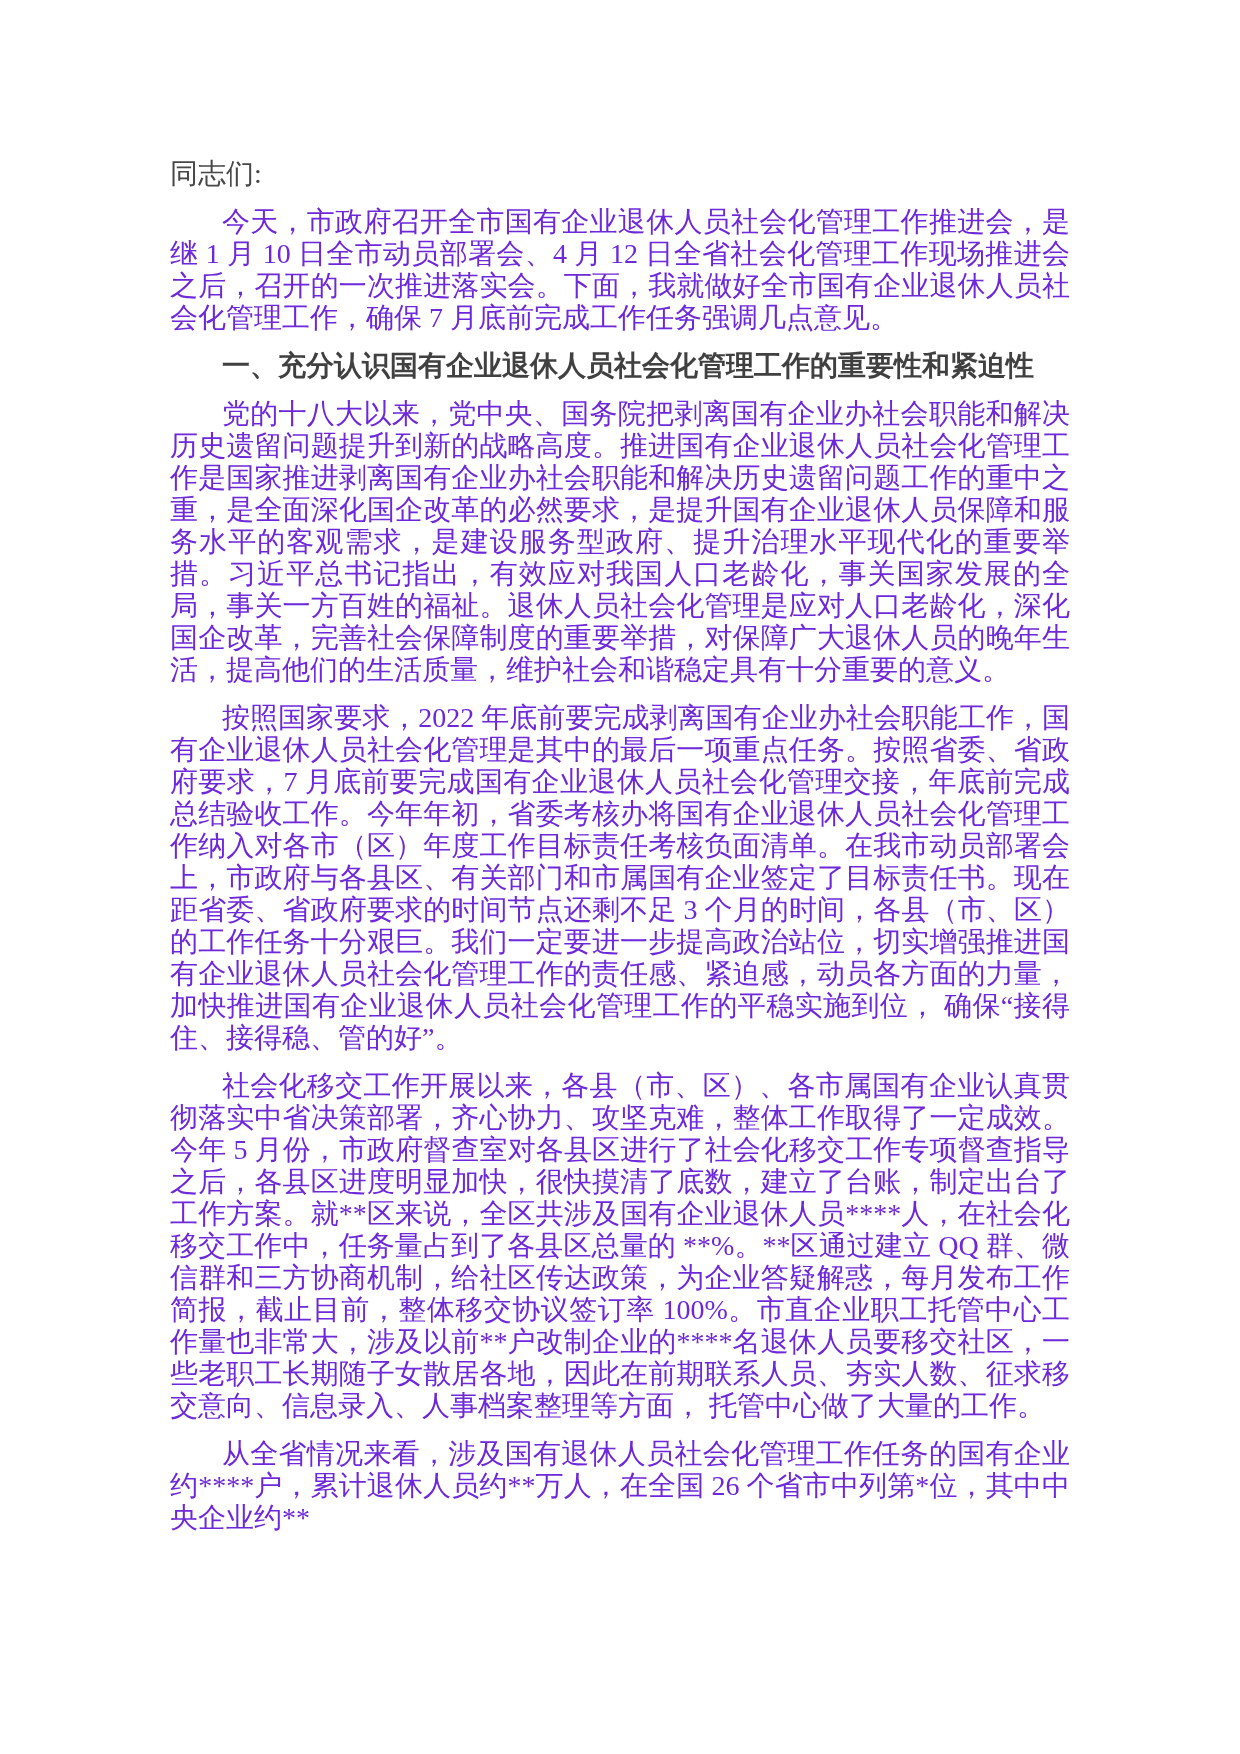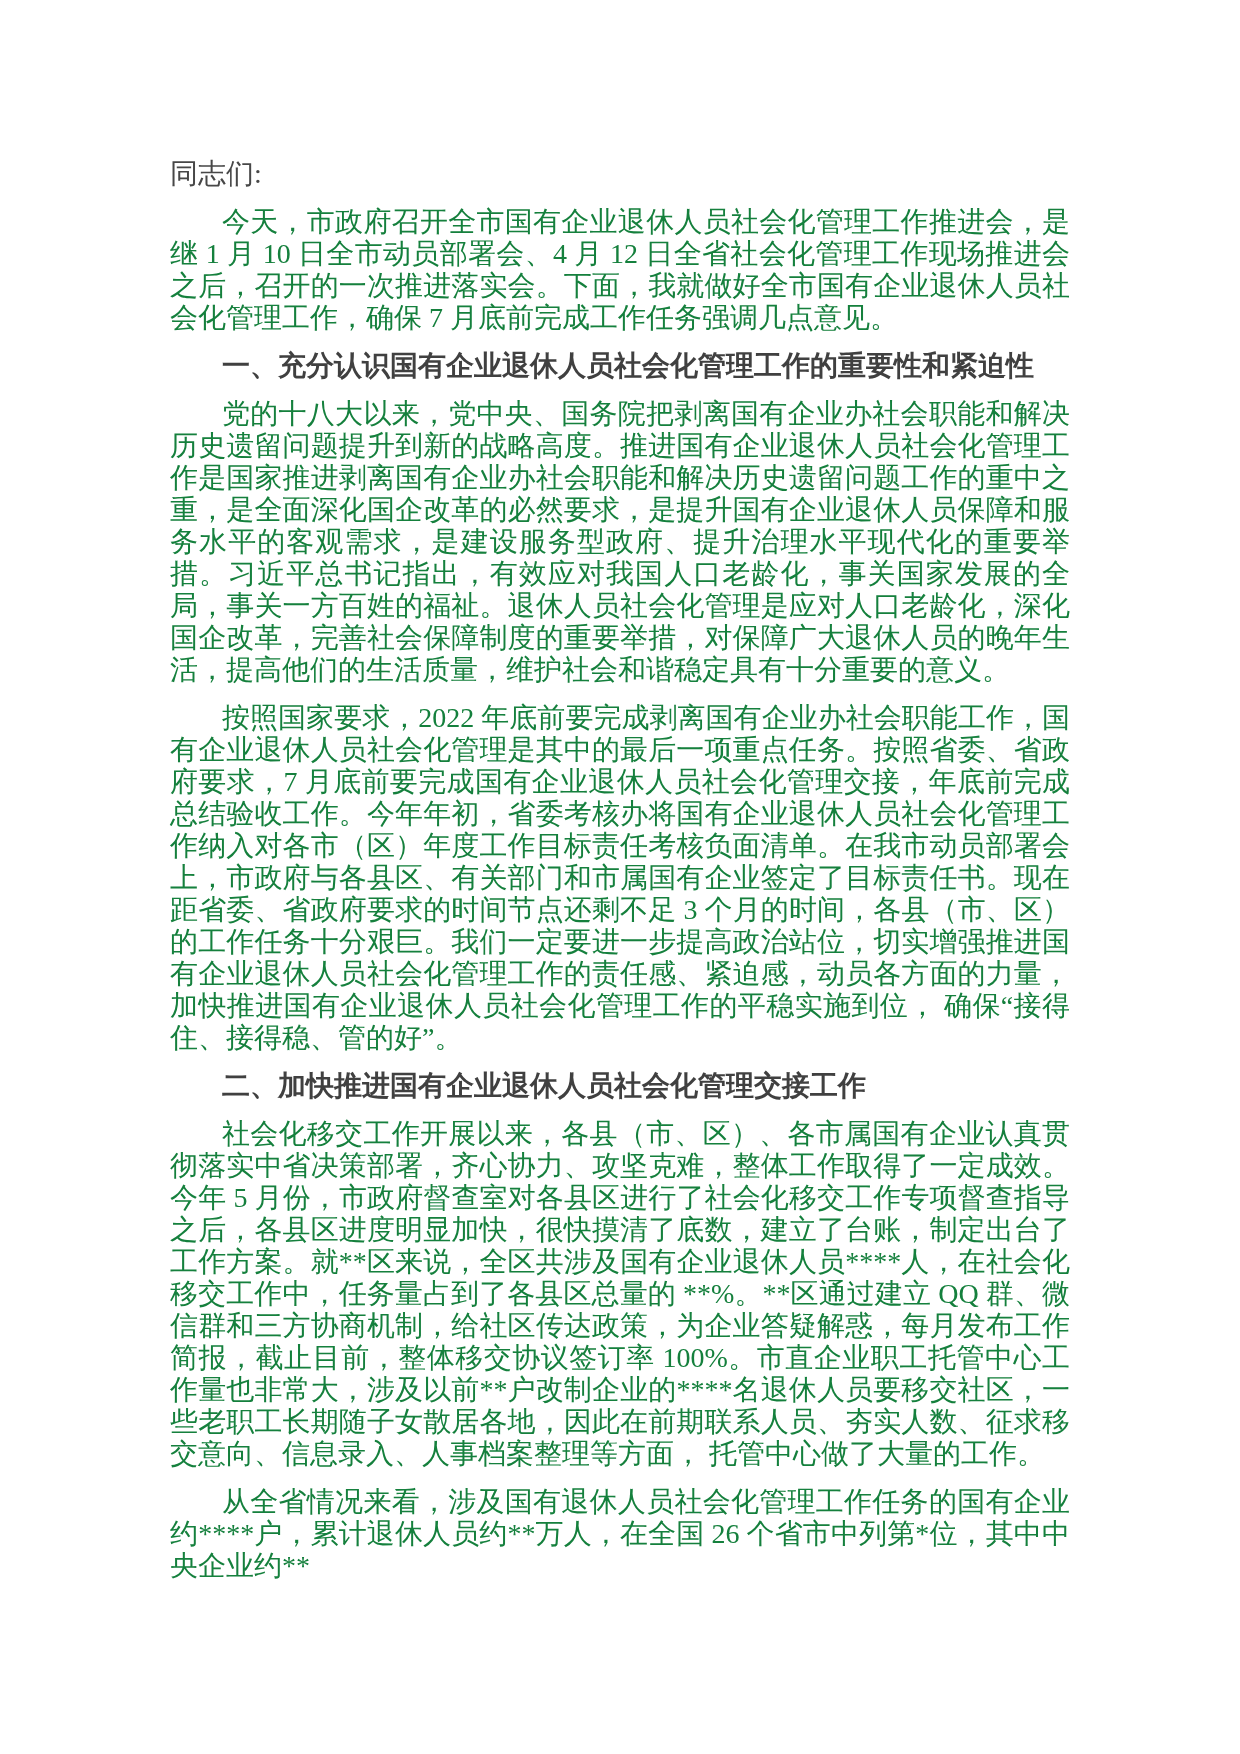--- a/index.html
+++ b/index.html
@@ -26,21 +26,21 @@
     text-align: justify;
     word-break: break-all;
   }
   .salutation {
     font-family: "Liberation Serif", "DejaVu Serif", serif;
     color: #474747;
     text-indent: 0;
   }
   .body-para {
     font-family: "Liberation Serif", "DejaVu Serif", serif;
-    color: #15803d;
+    color: #6d28d9;
     text-indent: 52px;
   }
   .section-heading {
     font-family: "Liberation Sans", "DejaVu Sans", sans-serif;
     font-weight: 700;
     color: #404040;
     text-indent: 52px;
   }
 </style>
 </head>
@@ -51,19 +51,18 @@
     <p class="salutation">同志们:</p>
 
     <p class="body-para">今天，市政府召开全市国有企业退休人员社会化管理工作推进会，是继 1 月 10 日全市动员部署会、4 月 12 日全省社会化管理工作现场推进会之后，召开的一次推进落实会。下面，我就做好全市国有企业退休人员社会化管理工作，确保 7 月底前完成工作任务强调几点意见。</p>
 
     <h2 class="section-heading">一、充分认识国有企业退休人员社会化管理工作的重要性和紧迫性</h2>
 
     <p class="body-para">党的十八大以来，党中央、国务院把剥离国有企业办社会职能和解决历史遗留问题提升到新的战略高度。推进国有企业退休人员社会化管理工作是国家推进剥离国有企业办社会职能和解决历史遗留问题工作的重中之重，是全面深化国企改革的必然要求，是提升国有企业退休人员保障和服务水平的客观需求，是建设服务型政府、提升治理水平现代化的重要举措。习近平总书记指出，有效应对我国人口老龄化，事关国家发展的全局，事关一方百姓的福祉。退休人员社会化管理是应对人口老龄化，深化国企改革，完善社会保障制度的重要举措，对保障广大退休人员的晚年生活，提高他们的生活质量，维护社会和谐稳定具有十分重要的意义。</p>
 
     <p class="body-para">按照国家要求，2022 年底前要完成剥离国有企业办社会职能工作，国有企业退休人员社会化管理是其中的最后一项重点任务。按照省委、省政府要求，7 月底前要完成国有企业退休人员社会化管理交接，年底前完成总结验收工作。今年年初，省委考核办将国有企业退休人员社会化管理工作纳入对各市（区）年度工作目标责任考核负面清单。在我市动员部署会上，市政府与各县区、有关部门和市属国有企业签定了目标责任书。现在距省委、省政府要求的时间节点还剩不足 3 个月的时间，各县（市、区）的工作任务十分艰巨。我们一定要进一步提高政治站位，切实增强推进国有企业退休人员社会化管理工作的责任感、紧迫感，动员各方面的力量，加快推进国有企业退休人员社会化管理工作的平稳实施到位， 确保“接得住、接得稳、管的好”。</p>
 
-    <h2 class="section-heading">二、加快推进国有企业退休人员社会化管理交接工作</h2>
 
     <p class="body-para">社会化移交工作开展以来，各县（市、区）、各市属国有企业认真贯彻落实中省决策部署，齐心协力、攻坚克难，整体工作取得了一定成效。今年 5 月份，市政府督查室对各县区进行了社会化移交工作专项督查指导之后，各县区进度明显加快，很快摸清了底数，建立了台账，制定出台了工作方案。就**区来说，全区共涉及国有企业退休人员****人，在社会化移交工作中，任务量占到了各县区总量的 **%。**区通过建立 QQ 群、微信群和三方协商机制，给社区传达政策，为企业答疑解惑，每月发布工作简报，截止目前，整体移交协议签订率 100%。市直企业职工托管中心工作量也非常大，涉及以前**户改制企业的****名退休人员要移交社区，一些老职工长期随子女散居各地，因此在前期联系人员、夯实人数、征求移交意向、信息录入、人事档案整理等方面， 托管中心做了大量的工作。</p>
 
     <p class="body-para">从全省情况来看，涉及国有退休人员社会化管理工作任务的国有企业约****户，累计退休人员约**万人，在全国 26 个省市中列第*位，其中中央企业约**</p>
   </div>
 </div>
 
 </body></html>

